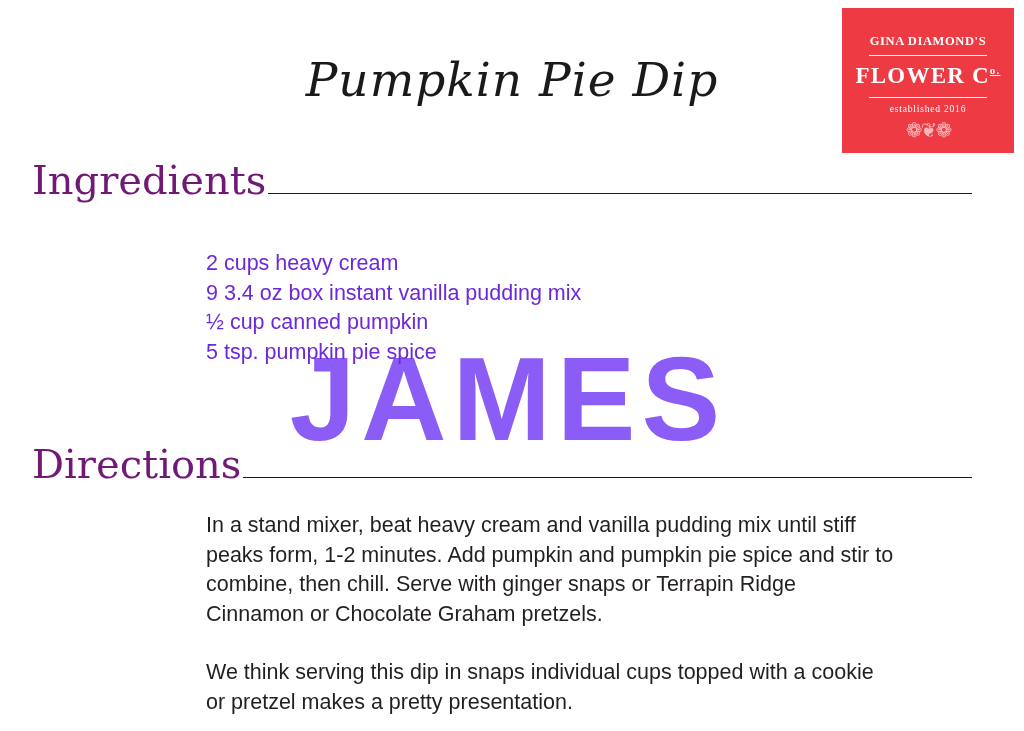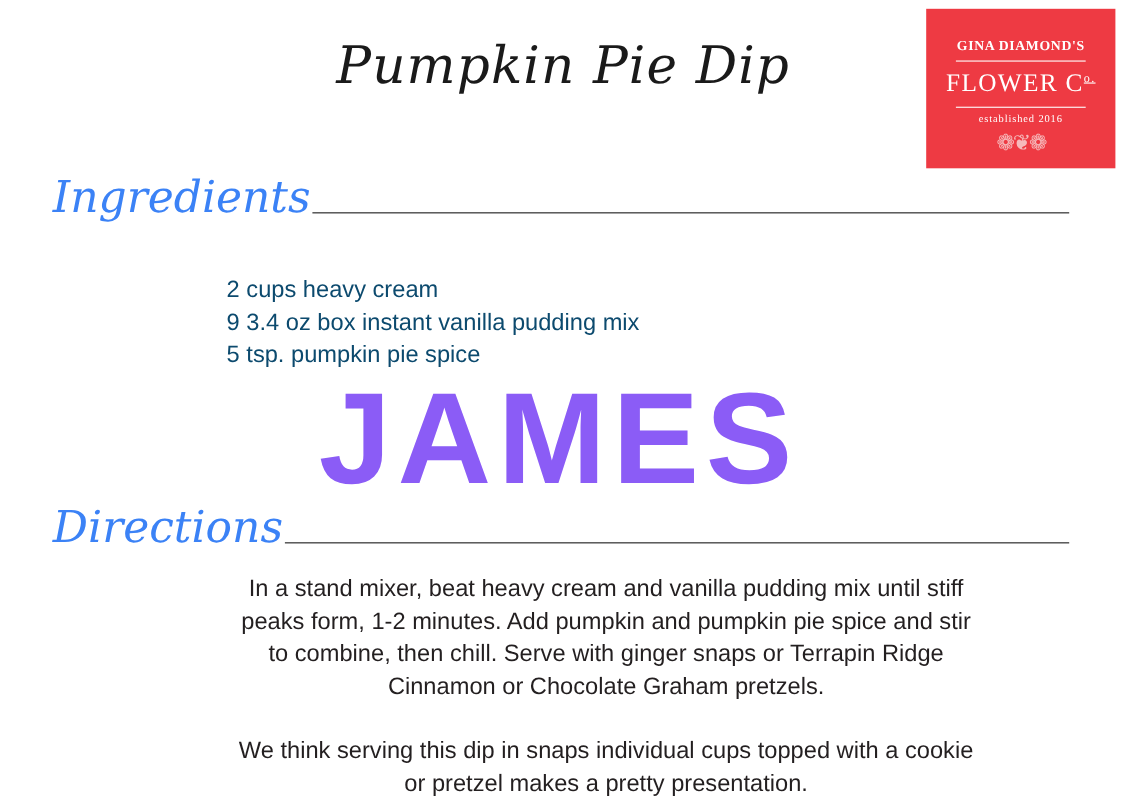--- a/index.html
+++ b/index.html
@@ -59,21 +59,21 @@
     font-family: "Liberation Serif", serif;
   }
   .logo-rule {
     width: 118px;
     height: 1px;
     background: #ffffff;
     margin: 6px auto 7px auto;
   }
   .logo-line2 {
     font-size: 23px;
-    font-weight: normal;
+    font-weight: bold;
     letter-spacing: 1.2px;
     font-family: "Liberation Serif", serif;
     white-space: nowrap;
   }
   .logo-line2 sup {
     font-size: 11px;
     vertical-align: super;
     text-decoration: underline;
   }
   .logo-rule2 {
@@ -92,21 +92,21 @@
     font-size: 20px;
     line-height: 1;
     color: #f6b9bb;
     letter-spacing: -2px;
   }
 
   
   .recipe-title {
     position: absolute;
     left: 0;
-    top: 32px;
+    top: 52px;
     width: 1024px;
     text-align: center;
     font-family: "DejaVu Serif", serif;
     font-style: italic;
     font-size: 47px;
     color: #1a1a1a;
     letter-spacing: 1px;
     z-index: 2;
   }
 
@@ -114,60 +114,57 @@
   .section {
     position: absolute;
     z-index: 2;
     display: flex;
     align-items: flex-end;
     width: 940px;
     left: 32px;
   }
   .section-label {
     font-family: "DejaVu Serif", serif;
-    font-style: italic;
     font-size: 40px;
-    color: #3b82f6;
+    color: #701a75;
     line-height: 1;
     white-space: nowrap;
     padding-right: 2px;
-    margin-left: 16px;
   }
   .section-rule {
     flex: 1;
     border-bottom: 1.6px solid #1a1a1a;
     margin-bottom: 6px;
   }
   #ingredients-section { top: 160px; }
-  #directions-section { top: 460px; }
+  #directions-section { top: 444px; }
 
   
   .ingredients-list {
     position: absolute;
     left: 206px;
     top: 249px;
     width: 700px;
     z-index: 2;
     font-size: 21.5px;
     line-height: 29.5px;
-    color: #0c4a6e;
+    color: #6d28d9;
   }
   .directions-body {
     position: absolute;
     left: 206px;
     top: 511px;
     width: 690px;
     z-index: 2;
     font-size: 21.5px;
     line-height: 29.5px;
     color: #231f20;
   }
   .directions-body p {
-    margin: 10px;
-    text-align: center;
+    margin: 0;
   }
   .directions-body p + p {
     margin-top: 29px;
   }
 </style>
 </head>
 <body>
 
 <div class="page">
 
@@ -185,20 +182,21 @@
   <div class="recipe-title">Pumpkin Pie Dip</div>
 
   <div class="section" id="ingredients-section">
     <div class="section-label">Ingredients</div>
     <div class="section-rule"></div>
   </div>
 
   <div class="ingredients-list">
     <div>2 cups heavy cream</div>
     <div>9 3.4 oz box instant vanilla pudding mix</div>
+    <div>½ cup canned pumpkin</div>
     <div>5 tsp. pumpkin pie spice</div>
   </div>
 
   <div class="section" id="directions-section">
     <div class="section-label">Directions</div>
     <div class="section-rule"></div>
   </div>
 
   <div class="directions-body">
     <p>In a stand mixer, beat heavy cream and vanilla pudding mix until stiff peaks form, 1-2 minutes. Add pumpkin and pumpkin pie spice and stir to combine, then chill. Serve with ginger snaps or Terrapin Ridge Cinnamon or Chocolate Graham pretzels.</p>

